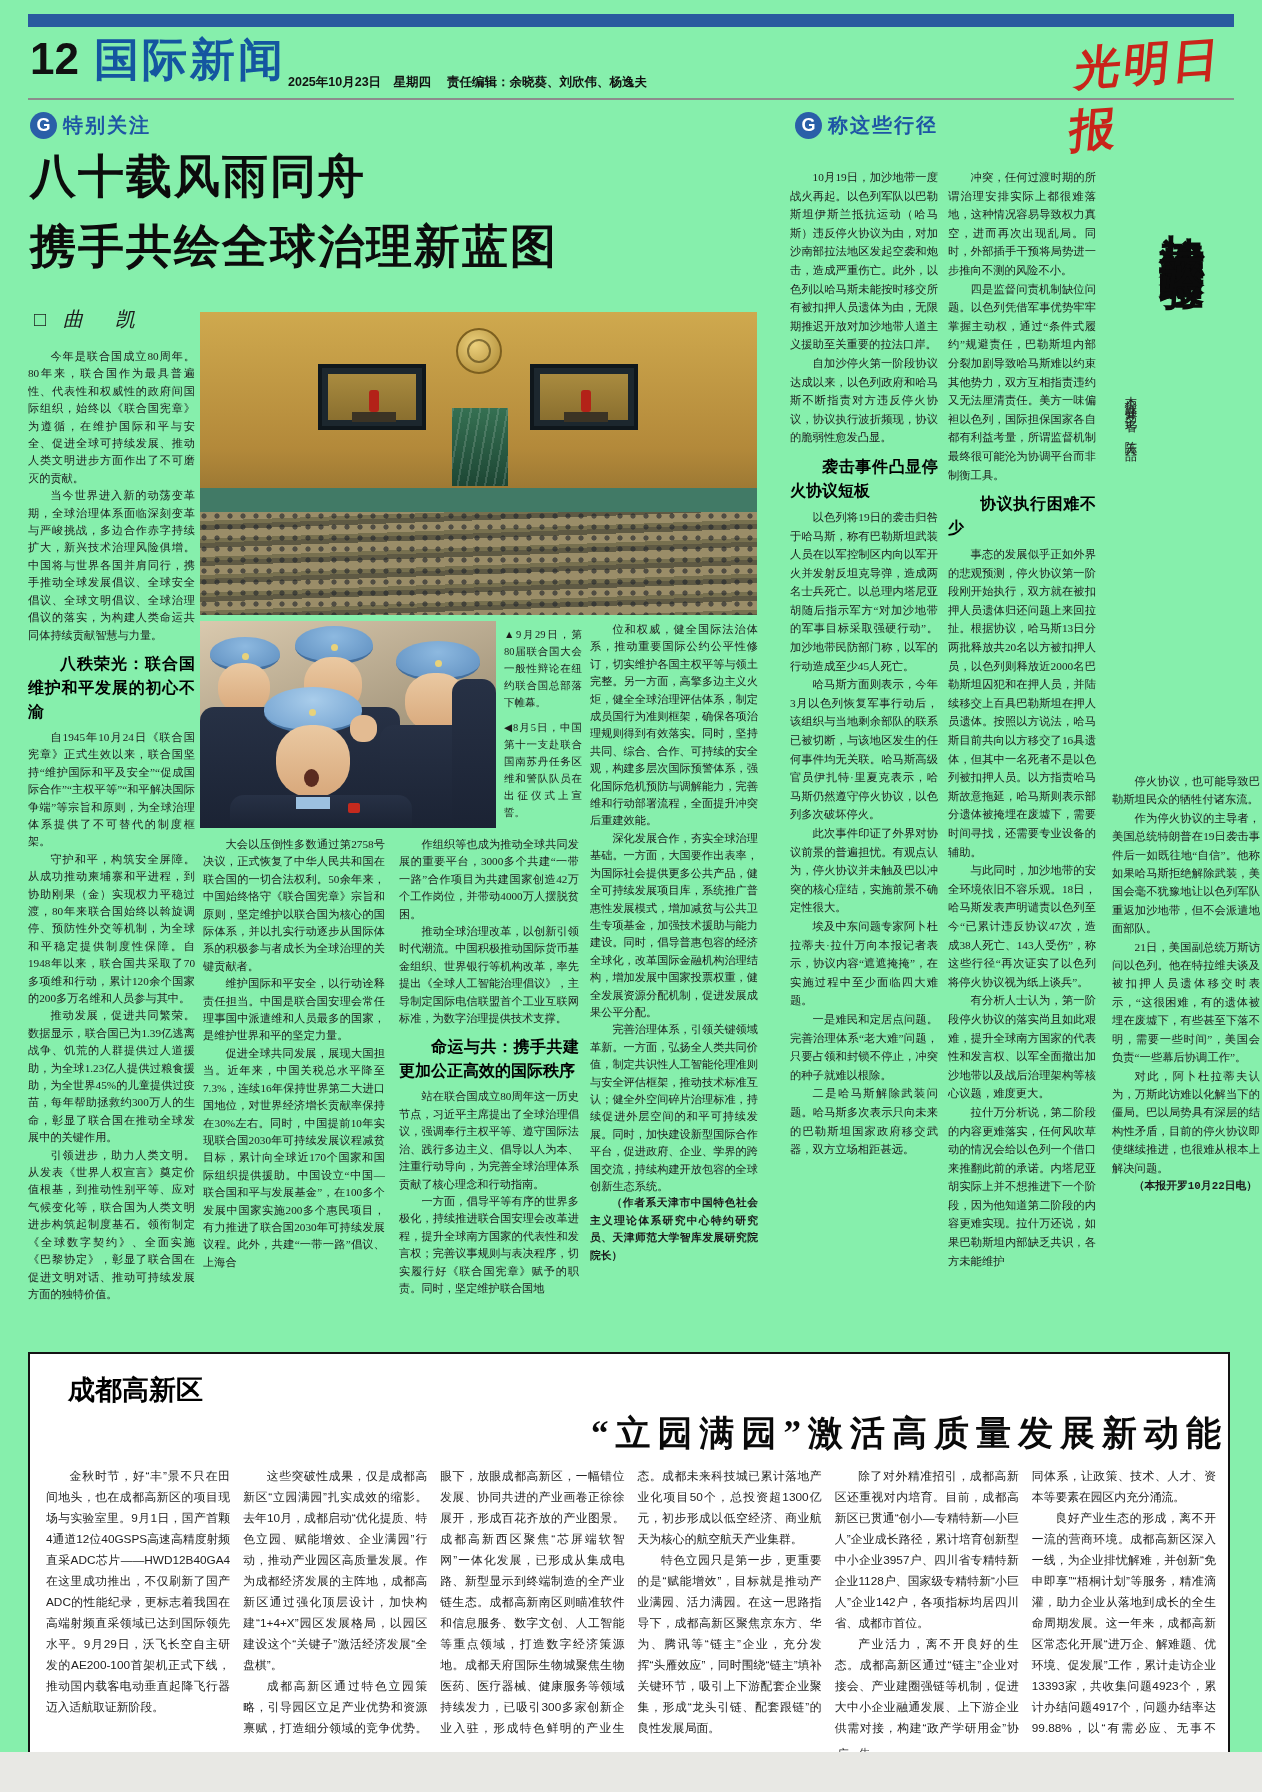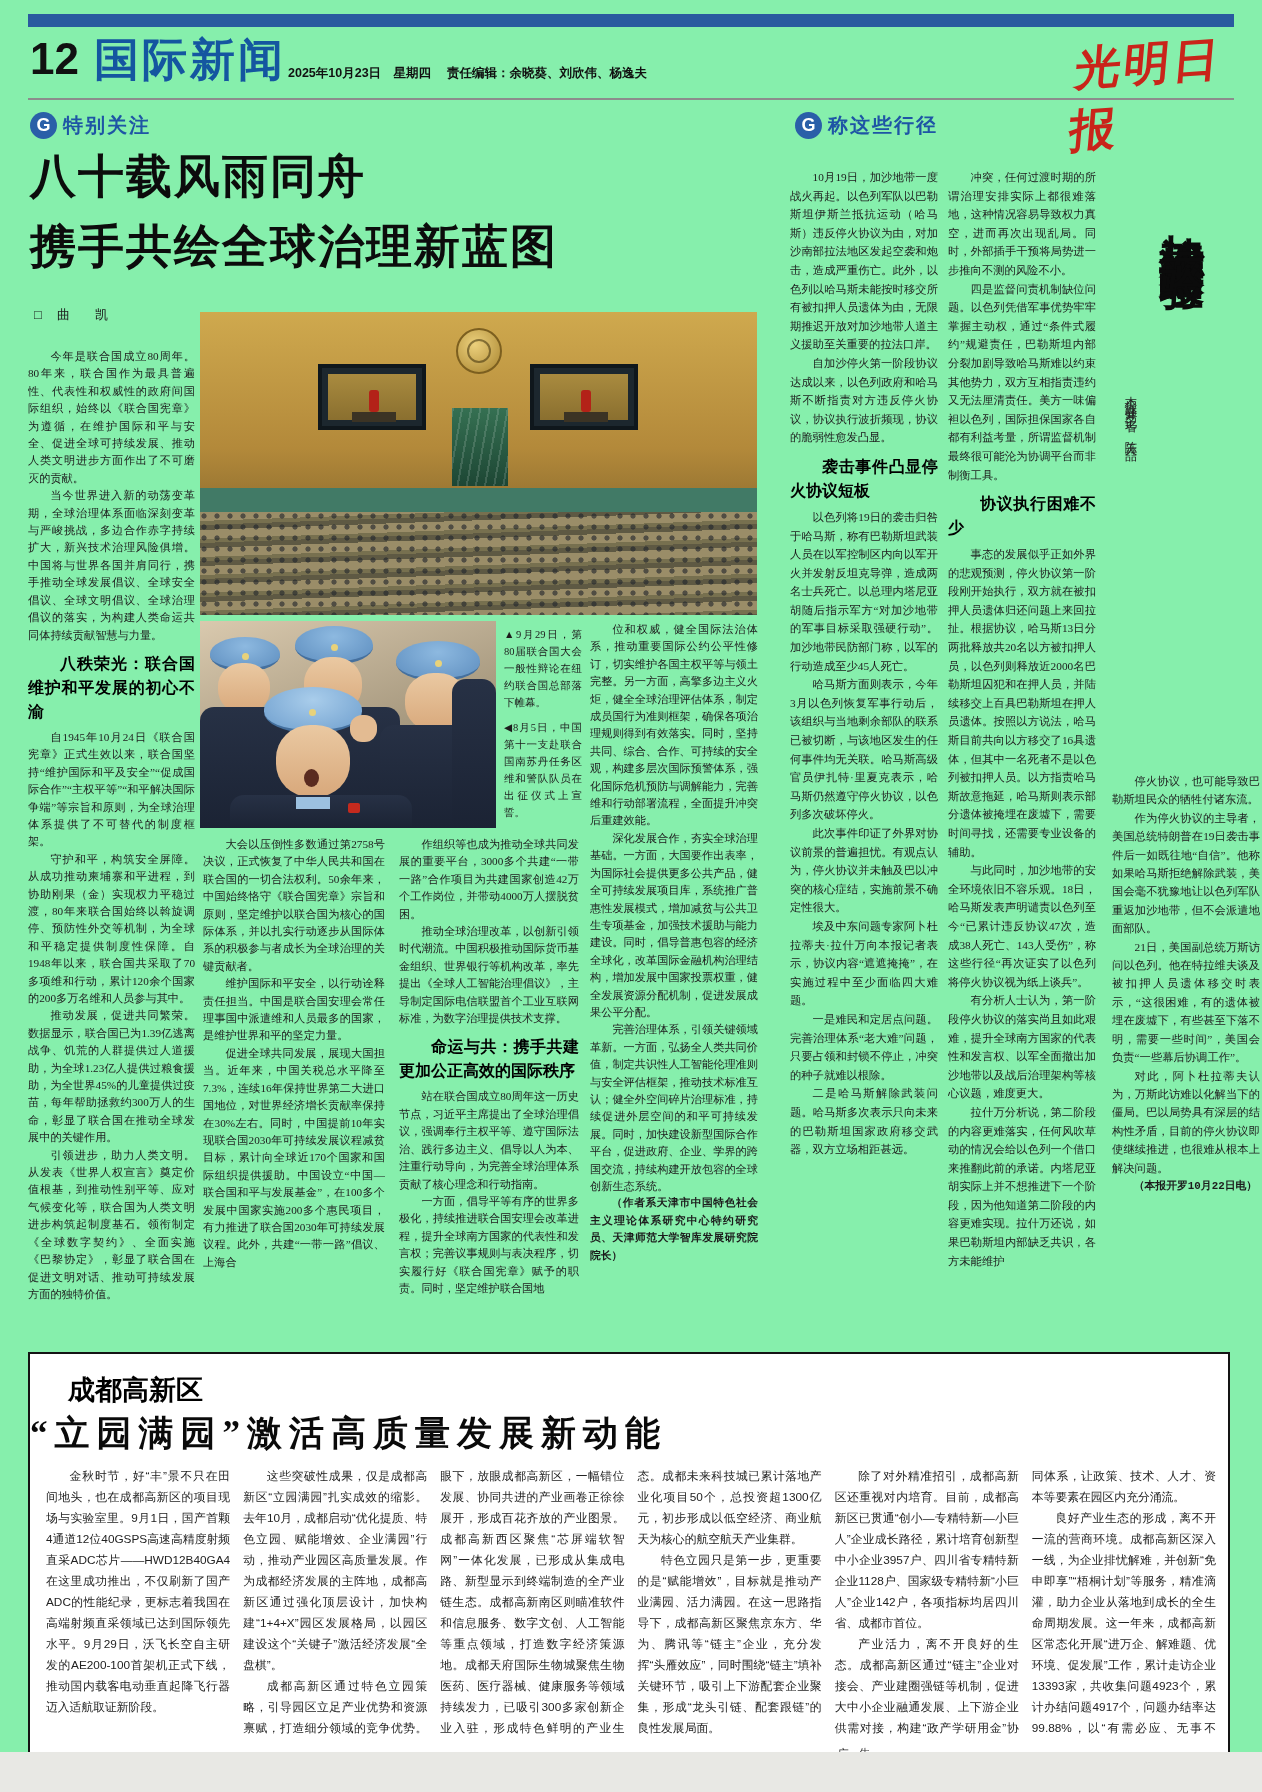--- a/index.html
+++ b/index.html
@@ -4,34 +4,34 @@
 <style>
   html,body{margin:0;padding:0;background:#e8e8e4;}
   .page{position:relative;width:1262px;height:1752px;background:#86efac;margin:0 auto;overflow:hidden;
         font-family:"Liberation Serif","DejaVu Serif",serif;color:#1c1c1c;}
   [data-interactable]{box-sizing:border-box;}
   .top-bar{position:absolute;left:28px;top:14px;width:1206px;height:13px;background:#2a5a9f;}
   .page-number{position:absolute;left:30px;top:34px;font-family:"Liberation Sans","DejaVu Sans",sans-serif;
         font-size:44px;font-weight:600;color:#111;}
   .section-title{position:absolute;left:94px;top:30px;font-family:"Liberation Sans","DejaVu Sans",sans-serif;
         font-size:45px;font-weight:900;color:#1456a0;letter-spacing:3px;}
-  .date-line{position:absolute;left:288px;top:65px;font-family:"Liberation Sans","DejaVu Sans",sans-serif;
+  .date-line{position:absolute;left:288px;top:74px;font-family:"Liberation Sans","DejaVu Sans",sans-serif;
         font-size:12.5px;font-weight:700;color:#111;}
   .masthead{position:absolute;left:1072px;top:32px;font-size:46px;font-weight:800;color:#c9241a;
         letter-spacing:3px;transform:rotate(-4deg) skewX(-9deg);font-family:"Liberation Serif",serif;}
   .header-rule{position:absolute;left:28px;top:98px;width:1206px;border-top:2px solid #8c8c8c;}
   
   .badge{position:absolute;display:flex;align-items:center;gap:6px;font-family:"Liberation Sans",sans-serif;}
   .gicon{display:inline-block;width:27px;height:27px;border-radius:50%;background:#2a5fa8;color:#fff;
         font:900 18px/27px "Liberation Sans",sans-serif;text-align:center;}
   .badge-label{font-size:20px;font-weight:900;color:#1e55a5;letter-spacing:2px;}
   
   .headline{position:absolute;left:30px;top:142px;font-weight:900;color:#0c0c0c;letter-spacing:2px;
         font-size:46px;line-height:1.52;font-family:"Liberation Serif",serif;}
-  .author{position:absolute;left:34px;top:306px;font-size:13px;letter-spacing:6px;}
+  .author{position:absolute;left:34px;top:306px;font-size:20px;letter-spacing:6px;font-style:italic;}
   .col{position:absolute;text-align:justify;overflow:hidden;}
   .para{margin:0;text-indent:2em;}
   .col-subhead{font-family:"Liberation Sans","DejaVu Sans",sans-serif;font-weight:900;color:#000;
         font-size:16px;line-height:1.5;text-indent:2em;margin:8px 0 5px;}
   .bold-note{font-weight:700;font-family:Liberation Mono, monospace;font-size:0.96em;}
   .col1{left:28px;top:348px;width:167px;height:952px;font-size:11.2px;line-height:17.4px;}
   .col2{left:203px;top:836px;width:182px;height:458px;font-size:11.2px;line-height:17.4px;}
   .col3{left:399px;top:836px;width:180px;height:458px;font-size:11.2px;line-height:17.4px;}
   .col4{left:590px;top:621px;width:168px;height:668px;font-size:11.2px;line-height:17.4px;}
   .caption-col{left:504px;top:626px;width:78px;height:202px;font-size:10.5px;line-height:17px;}
@@ -67,21 +67,21 @@
   .colA{left:790px;top:168px;width:148px;height:1128px;font-size:11.3px;line-height:18.6px;}
   .colB{left:948px;top:168px;width:148px;height:1128px;font-size:11.3px;line-height:18.6px;}
   .colC{left:1112px;top:772px;width:148px;height:520px;font-size:11.3px;line-height:18.4px;}
   .v-headline{position:absolute;left:1150px;top:198px;height:570px;width:62px;writing-mode:vertical-rl;
         font-size:45px;font-weight:900;letter-spacing:3px;color:#0b0b0b;font-family:"Liberation Serif",serif;}
   .v-byline{position:absolute;left:1122px;top:386px;height:230px;writing-mode:vertical-rl;
         font-size:12.5px;letter-spacing:4px;color:#222;}
   
   .ad-box{position:absolute;left:28px;top:1352px;width:1202px;height:416px;border:2px solid #141414;background:#fff;}
   .ad-label{position:absolute;left:38px;top:18px;font-family:"Liberation Sans",sans-serif;font-size:27px;font-weight:900;color:#000;}
-  .ad-headline{position:absolute;left:0;top:56px;width:100%;text-align:left;font-size:35px;font-weight:900;
+  .ad-headline{position:absolute;left:0;top:56px;width:100%;text-align:right;font-size:35px;font-weight:900;
         letter-spacing:7px;color:#0a0a0a;font-family:"Liberation Serif",serif;}
   .ad-body{position:absolute;left:16px;top:112px;width:1170px;height:276px;overflow:hidden;
         column-count:6;column-gap:13px;font-size:11.8px;line-height:21px;text-align:justify;font-family:"Liberation Sans",sans-serif;color:#222;}
   .ad-body .para{text-indent:2em;margin:0;}
   .ad-marker{position:absolute;left:800px;top:392px;font-size:11px;letter-spacing:4px;color:#333;}
 </style>
 </head>
 <body>
 
 <div class="page" data-interactable="false">

